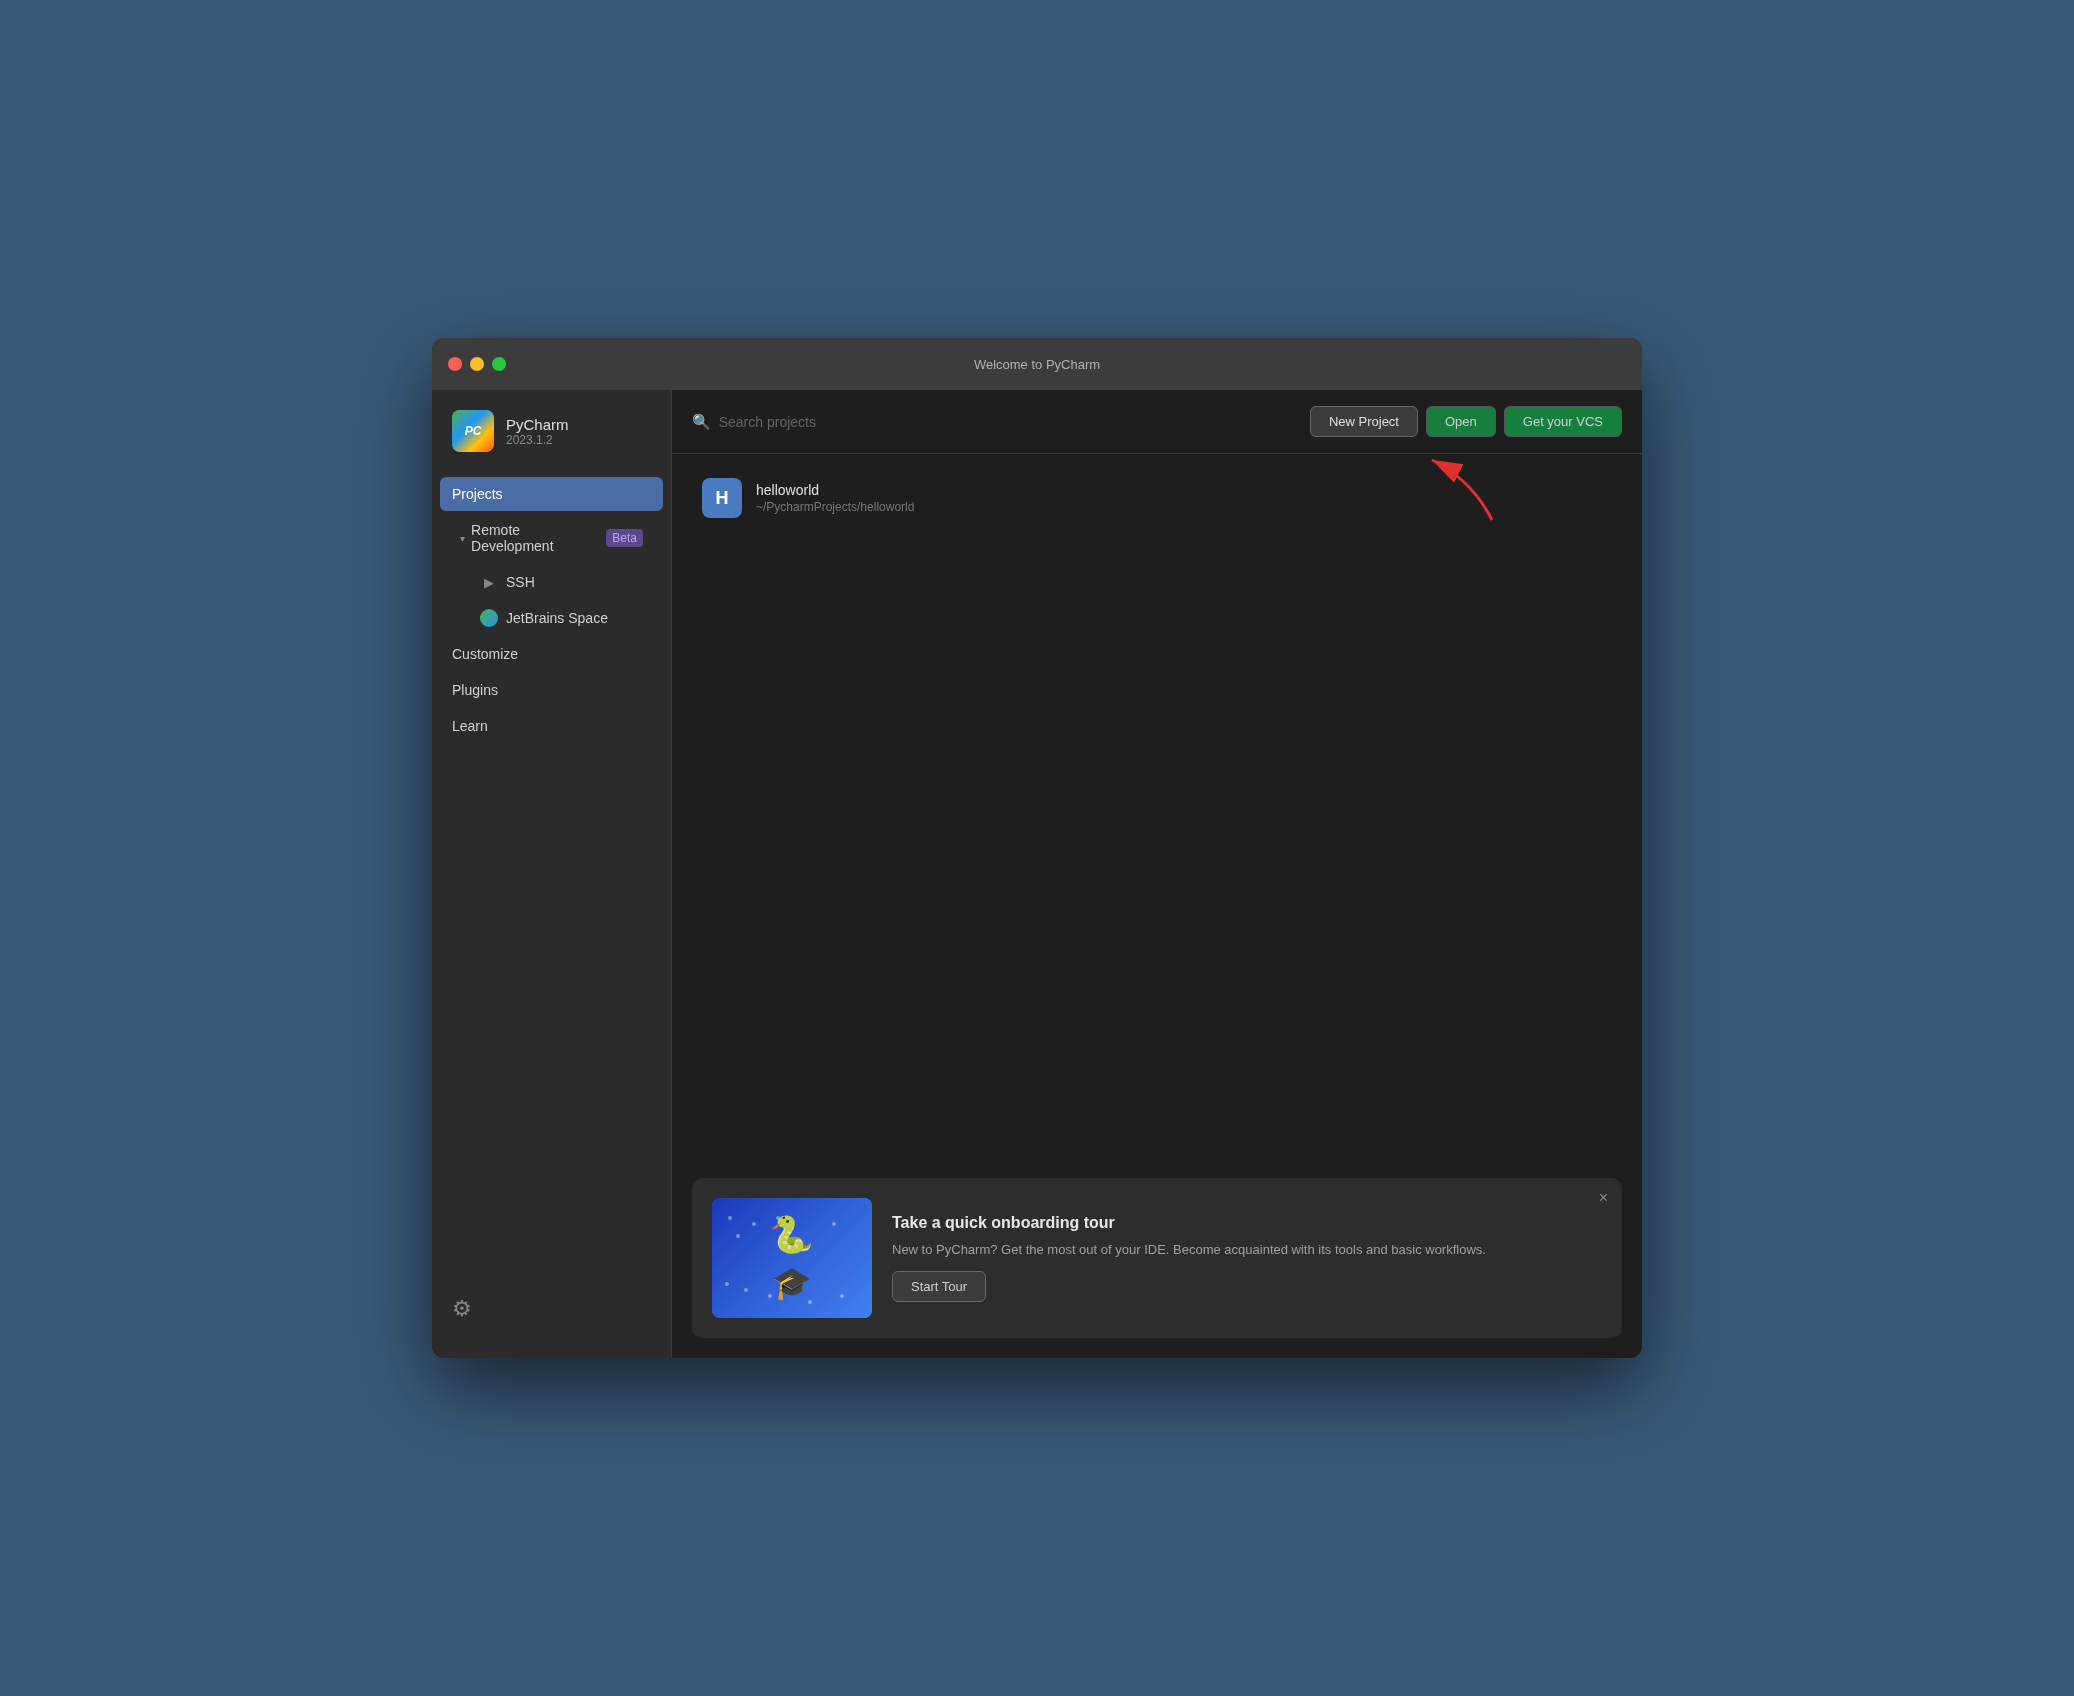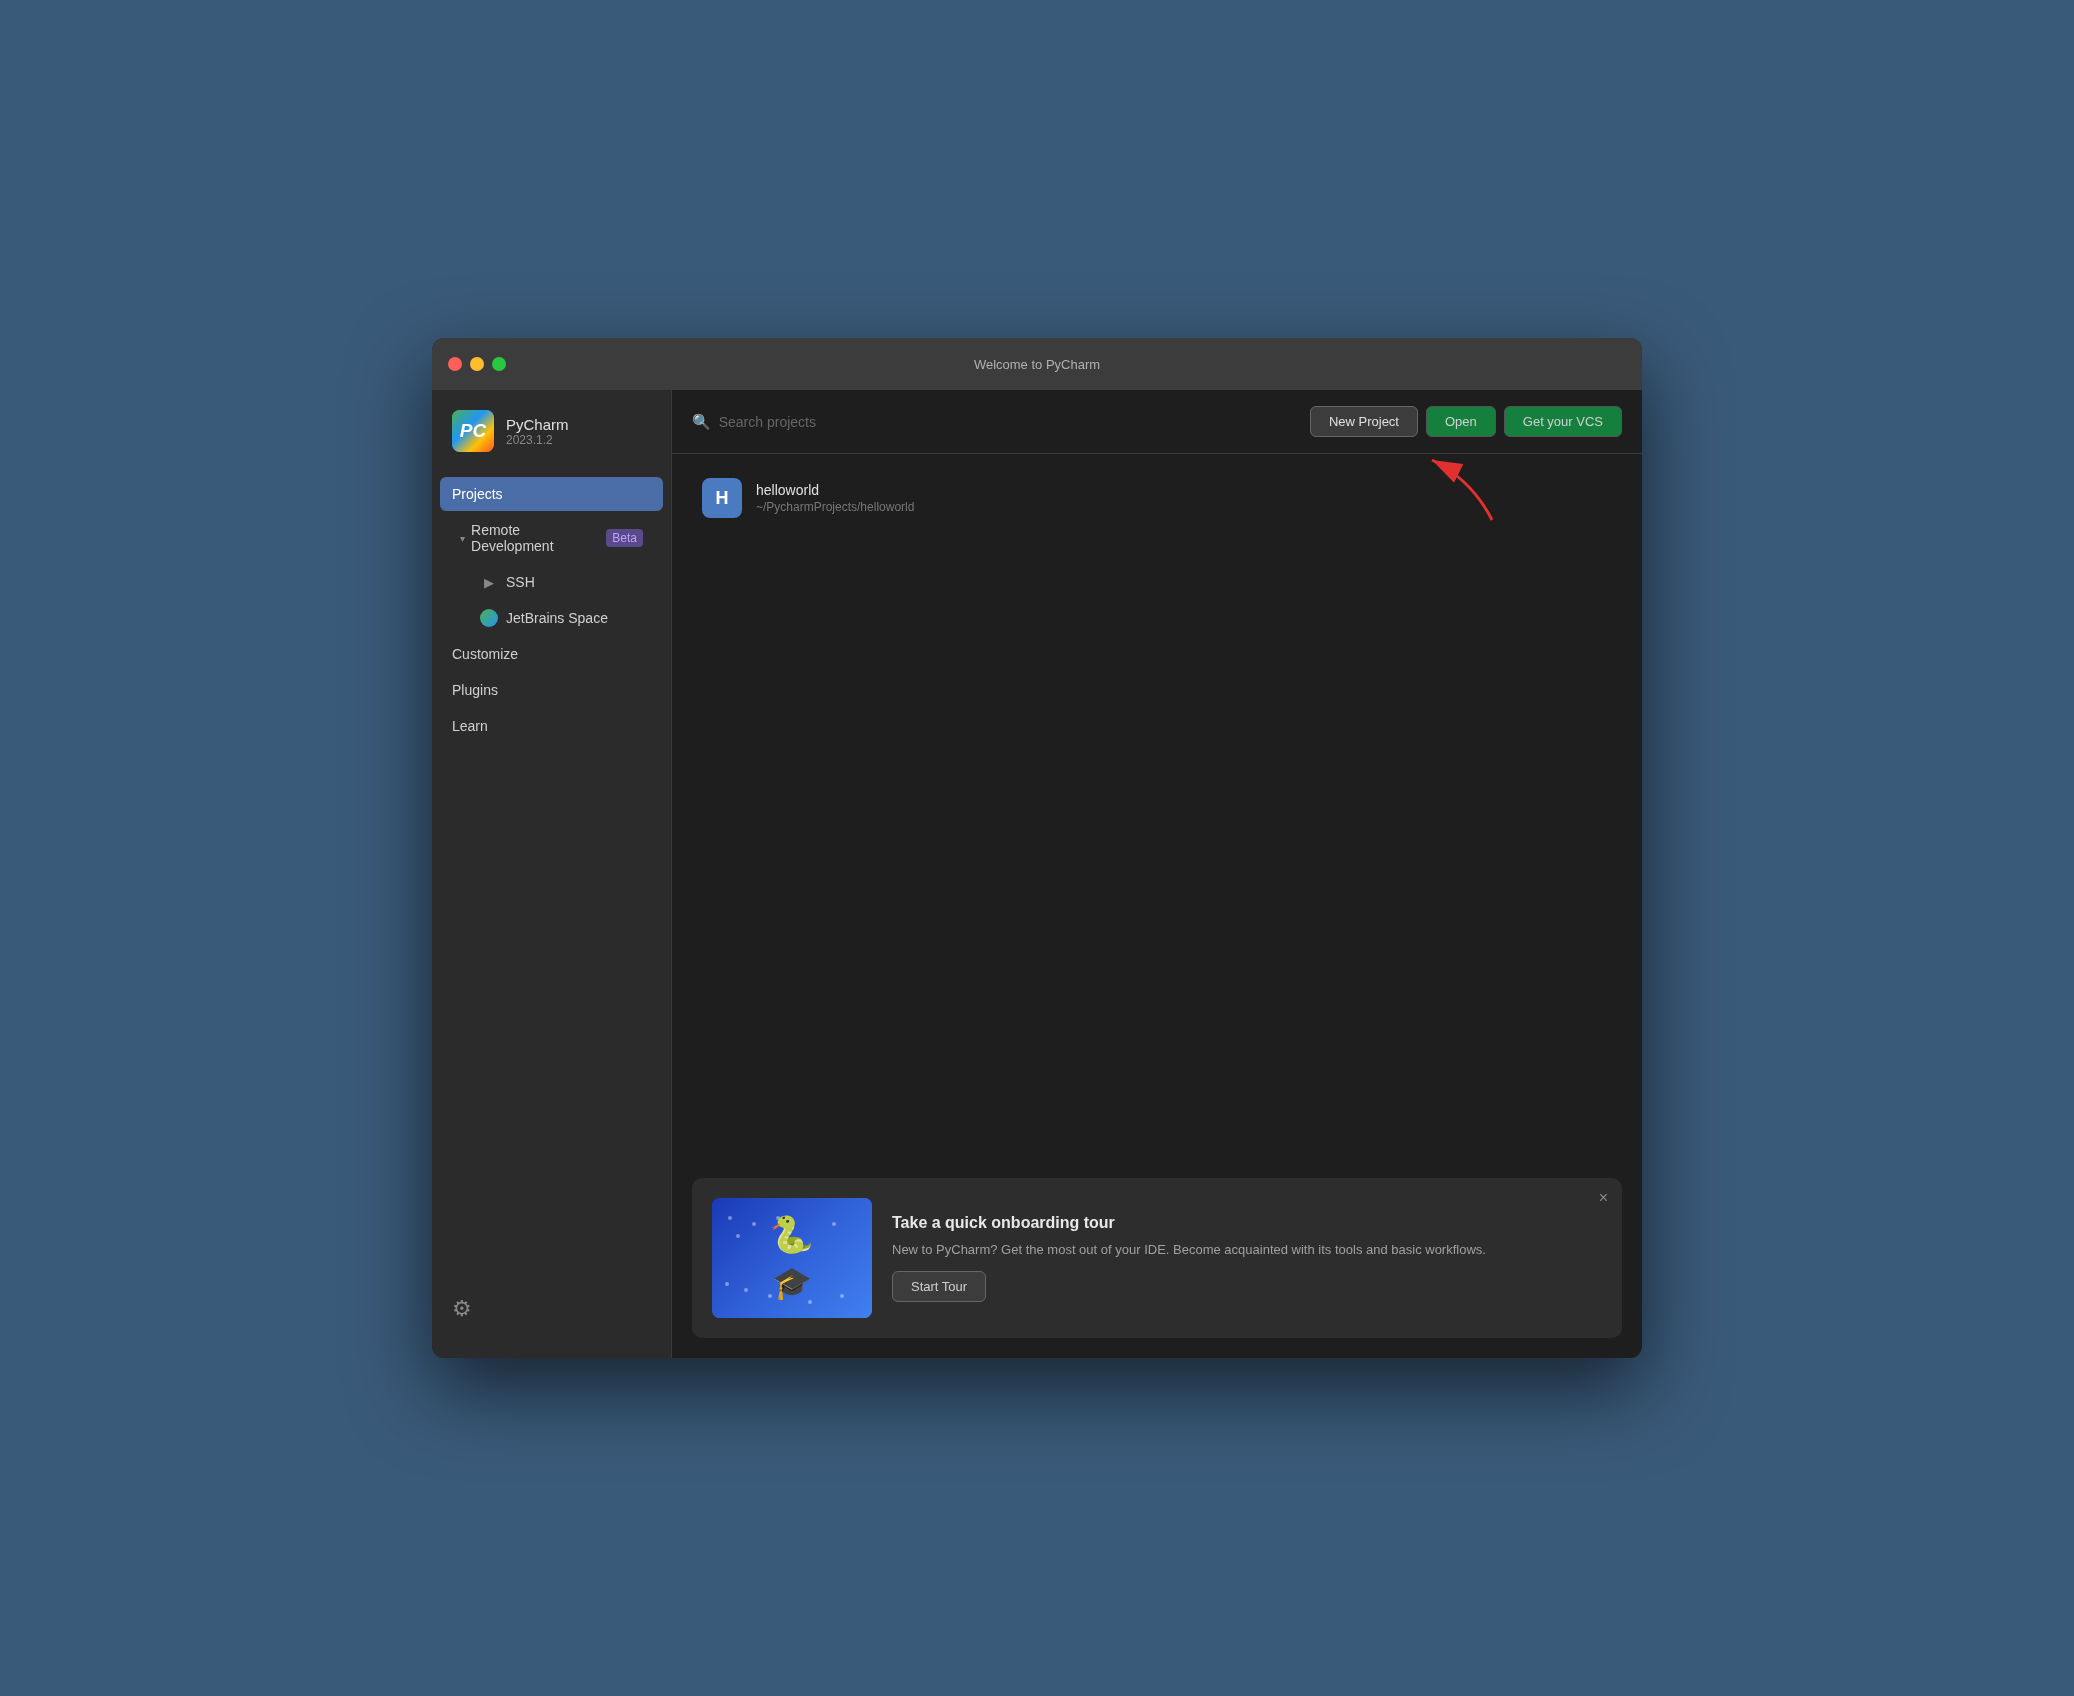--- a/index.html
+++ b/index.html
@@ -105,21 +105,21 @@
     .logo-icon::before {
       content: '';
       position: absolute;
       top: 0; left: 0; right: 0; bottom: 0;
       background: linear-gradient(135deg, #4CAF50 0%, #2196F3 40%, #FFC107 70%, #FF5722 100%);
     }
 
     .logo-text-pc {
       position: relative;
       z-index: 1;
-      font-size: 19px;
+      font-size: 12px;
       font-weight: 700;
       color: white;
       font-style: italic;
     }
 
     .logo-info {
       display: flex;
       flex-direction: column;
     }
 

